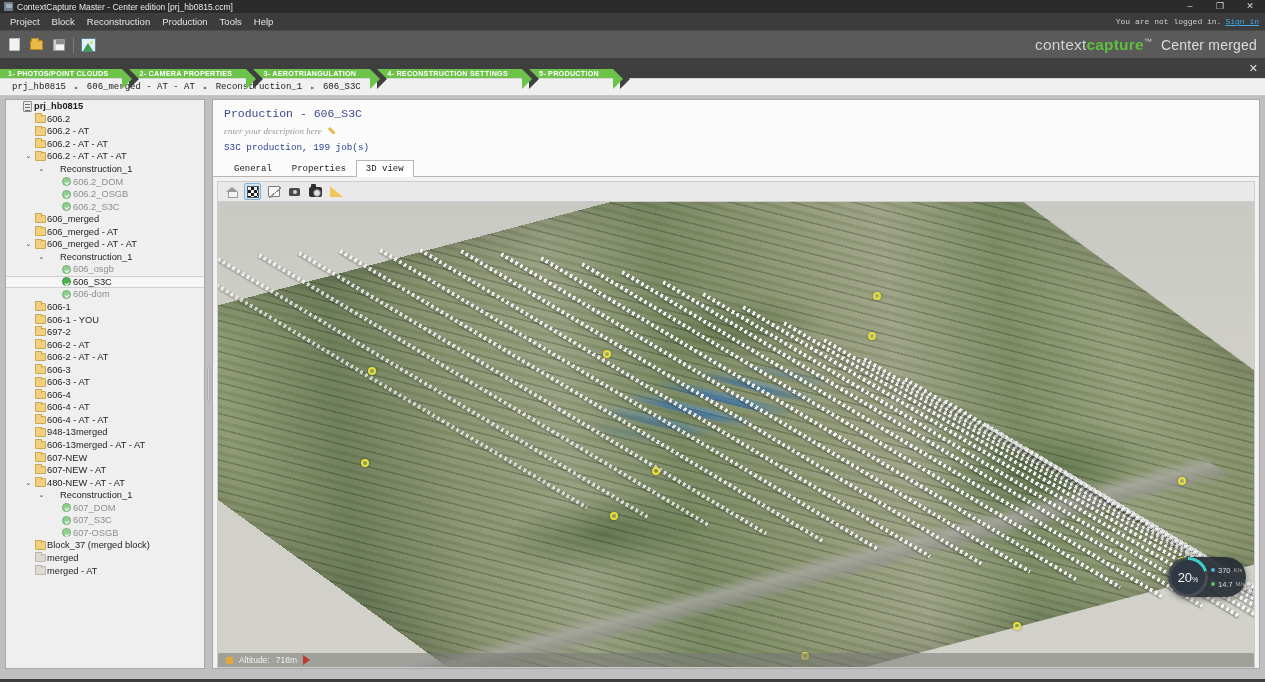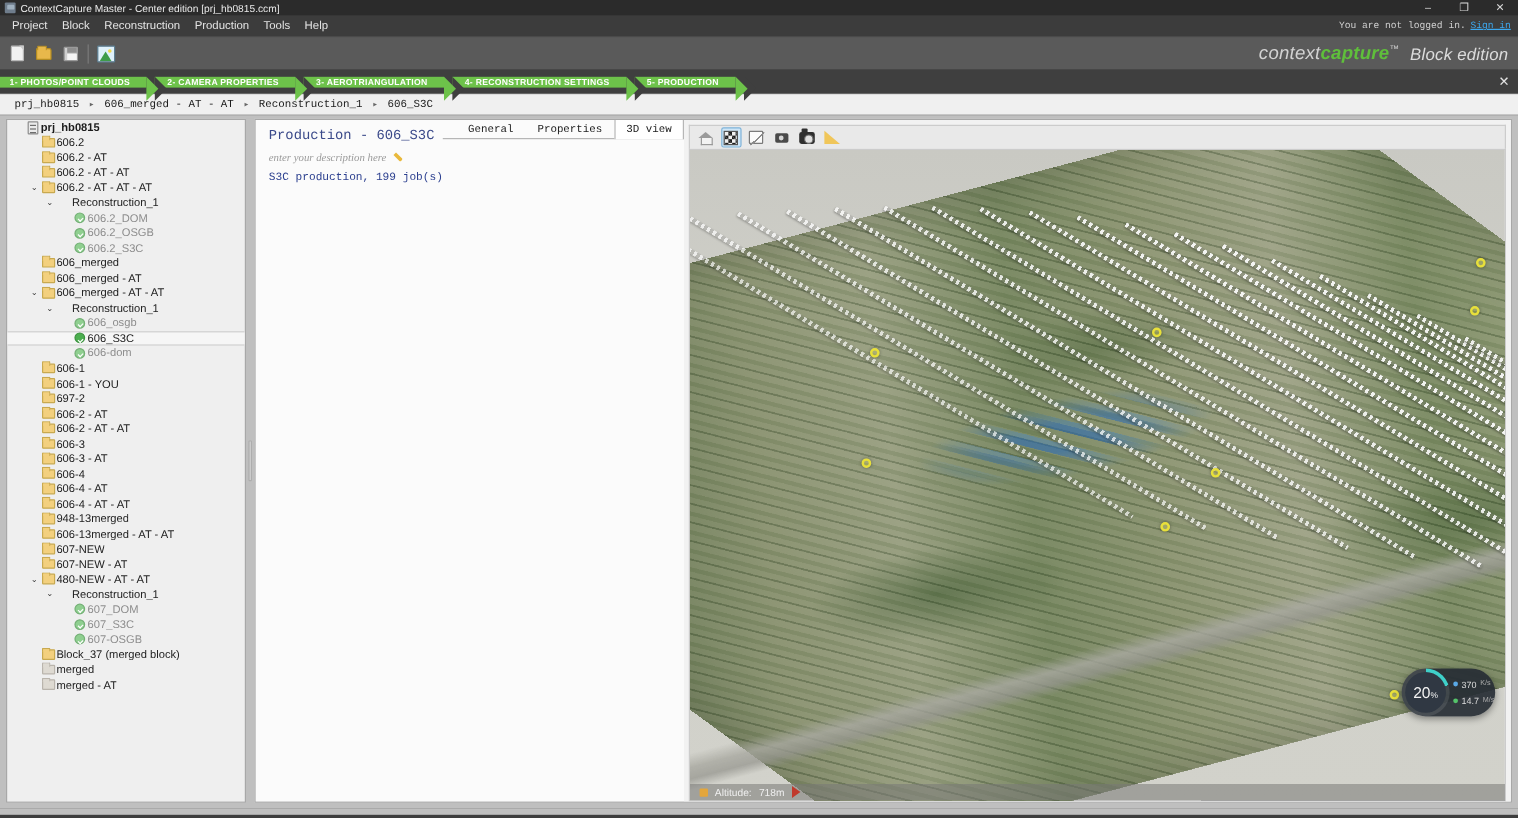--- a/index.html
+++ b/index.html
@@ -50,21 +50,20 @@
     font-size: 8px; color: #cfcfcf;
     font-family: "Liberation Mono", monospace;
   }
   #loginbox .link { color: #3da9f0; text-decoration: underline; }
 
   
   #toolbar {
     height: 28px; background: #5a5a5a; display: flex; align-items: center;
     padding-left: 5px; position: relative;
     border-top: 1px solid #4a4a4a;
-    font-style: italic;
   }
   #toolbar .tb {
     width: 19px; height: 19px; margin-right: 3px;
     display: flex; align-items: center; justify-content: center;
     position: relative;
   }
   #toolbar .tbsep {
     width: 1px; height: 16px; background: #7a7a7a; margin: 0 5px 0 2px;
   }
   .ico-newdoc {
@@ -118,21 +117,21 @@
   #brand .ctx { color: #d2d2d2; }
   #brand .cap { color: #5fbf3b; font-weight: bold; }
   #brand .tm { font-size: 8px; vertical-align: super; color: #cdcdcd; }
   #brand .edition { color: #dcdcdc; font-size: 14px; }
 
   
   #wfwrap {
     height: 20px; background: #3f3f3f; display: flex; align-items: stretch;
     position: relative;
   }
-  #steps { display: flex; align-items: center; }
+  #steps { display: flex; align-items: flex-end; }
   .step {
     background: #6dc24a; color: #fff; font-size: 7.2px; font-weight: bold;
     letter-spacing: .25px; display: flex; align-items: center;
     padding: 0 14px 0 10px; position: relative; margin-right: 7px;
     white-space: nowrap; text-transform: uppercase;
     font-family: "Liberation Sans", sans-serif;
   }
   .step::after {
     content: ""; position: absolute; right: -10px; top: 0;
     border-top: 10px solid transparent; border-bottom: 10px solid transparent;
@@ -175,21 +174,21 @@
   #splitter {
     width: 7px; background: #bfbfbf; position: relative;
     display: flex; align-items: center; justify-content: center;
   }
   #splitter .grip {
     width: 3px; height: 34px; background: #d3d3d3; border: 1px solid #adadad;
     border-radius: 1px;
   }
   #mainpanel {
     flex: 1; background: #fbfbfb; border: 1px solid #a8a8a8;
-    display: flex; flex-direction: row; overflow: hidden;
+    display: flex; flex-direction: column; overflow: hidden;
   }
 
   
   .trow {
     height: 12.55px; display: flex; align-items: center;
     font-size: 9.3px; color: #1d1d1d; padding-right: 4px; white-space: nowrap;
   }
   .trow.sel { background: #f6f6f6; border: 1px solid #cfcfcf; border-left:none; border-right:none;}
   .trow .arrow {
     width: 11px; display: flex; align-items: center; justify-content: center;
@@ -489,21 +488,21 @@
     <span class="ico-save"></span>
   </div>
   <div class="tbsep"></div>
   <div class="tb">
     <span class="ico-photo"></span>
   </div>
   <div id="brand">
     <span>
       <span class="ctx">context</span><span class="cap">capture</span><span class="tm">™</span>
     </span>
-    <span class="edition">Block edition</span>
+    <span class="edition">Center merged</span>
   </div>
 </div>
 
 <div id="wfwrap">
   <div id="steps">
     <div class="step first">1- PHOTOS/POINT CLOUDS</div>
     <div class="step">2- CAMERA PROPERTIES</div>
     <div class="step">3- AEROTRIANGULATION</div>
     <div class="step">4- RECONSTRUCTION SETTINGS</div>
     <div class="step">5- PRODUCTION</div>

